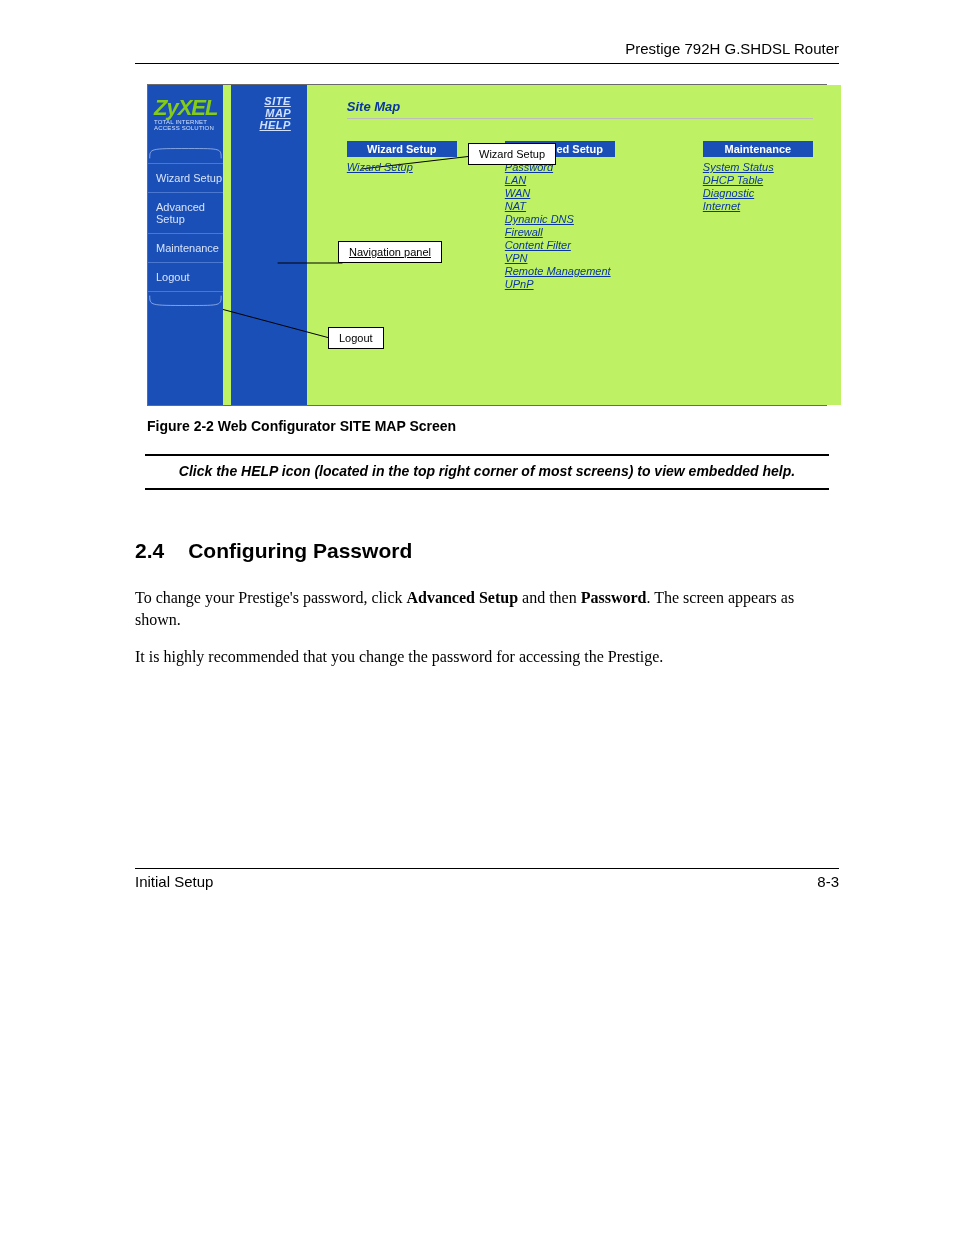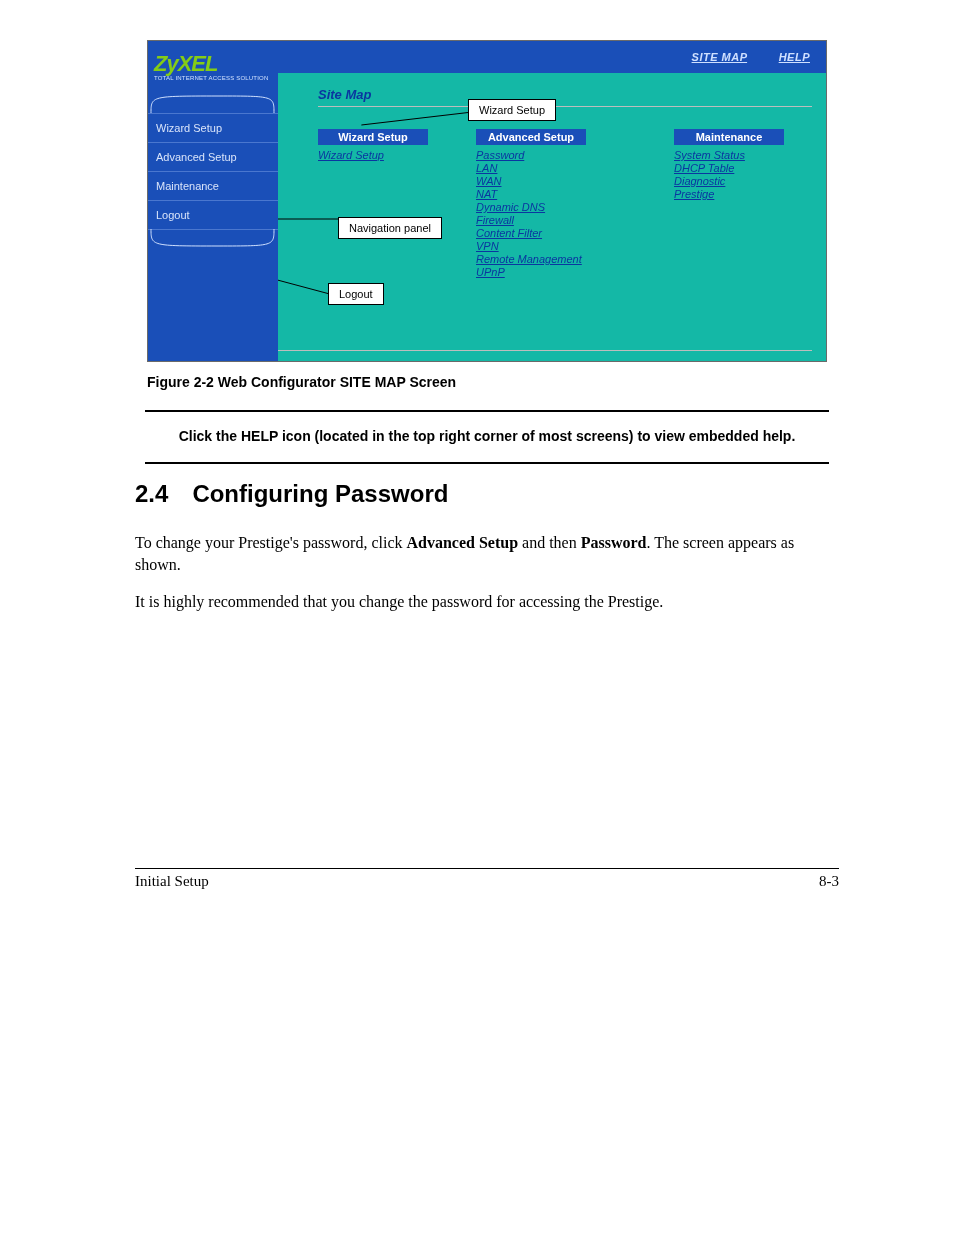--- a/index.html
+++ b/index.html
@@ -70,23 +70,24 @@
   .brace-svg { width: 100%; height: 22px; }
   .nav-item {
     color: #d9e4fa;
     padding: 8px 0 8px 8px;
     border-top: 1px solid #4a77cf;
     font-size: 11px;
     cursor: pointer;
   }
   .content-area {
     flex: 1;
-    background: #14b8a6;
-    display: flex;
-    flex-direction: column;
+    background: #bef264;
+    display: flex;
+    flex-direction: row;
+    padding-left: 8px;
   }
   .top-links {
     background: #1a4fb8;
     text-align: right;
     padding: 10px 16px 10px 0;
     font-size: 11px;
     font-weight: 900;
     font-style: italic;
     letter-spacing: 0.5px;
   }
@@ -164,70 +165,74 @@
     text-align: left;
     margin: 12px 0 20px 0;
   }
   .note-box {
     border-top: 2px solid #000;
     border-bottom: 2px solid #000;
     font-family: Arial, sans-serif;
     font-weight: 700;
     font-size: 14px;
     text-align: center;
-    padding: 13px 22px;
-    margin: 0 auto 16px auto;
+    padding: 4px 22px;
+    margin: 0 auto 49px auto;
     width: 640px;
     line-height: 1.7;
+    font-style: italic;
   }
   .section-title {
     font-family: Arial, sans-serif;
-    font-size: 24px;
+    font-size: 21px;
     font-weight: 700;
     margin: 0 0 24px 0;
   }
   .section-num { margin-right: 24px; }
   .body-text {
     font-size: 16px;
     line-height: 1.4;
     margin: 0 0 14px 0;
   }
   .body-text b { font-weight: 700; }
   .doc-footer {
     position: absolute;
     left: 135px;
     right: 115px;
     top: 868px;
     border-top: 1px solid #000;
-    font-family: Liberation Serif, serif;
+    font-family: Liberation Sans, sans-serif;
     font-size: 15px;
     padding-top: 4px;
     display: flex;
     justify-content: space-between;
   }
 </style>
 </head>
 <body>
 
 <div class="page">
 
+  <div class="doc-header">
+    <span>Prestige 792H G.SHDSL Router</span>
+  </div>
 
   <div class="figure-wrap">
     <div class="router-ui">
 
       <svg class="overlay-lines" viewBox="0 0 680 320" preserveAspectRatio="none">
         <line x1="214" y1="84" x2="334" y2="70" stroke="#000"></line>
         <line x1="130" y1="178" x2="195" y2="178" stroke="#000"></line>
         <line x1="51" y1="218" x2="186" y2="254" stroke="#000"></line>
       </svg>
 
       <div class="callout" style="left:320px; top:58px;">
         <span>Wizard Setup</span>
       </div>
-      <div class="callout" style="left:190px; top:176px;">
+      <div class="callout" style="left:190px; top:156px;text-decoration:underline;">
         <span>Navigation panel</span>
       </div>
       <div class="callout" style="left:180px; top:242px;">
         <span>Logout</span>
       </div>
 
       <div class="sidebar">
         <div class="logo-box">
           <div class="logo-main">ZyXEL</div>
           <div class="logo-sub">Total Internet Access Solution</div>
@@ -268,21 +273,21 @@
               <a>Content Filter</a>
               <a>VPN</a>
               <a>Remote Management</a>
               <a>UPnP</a>
             </div>
             <div class="col" style="margin-left:40px;">
               <div class="col-title">Maintenance</div>
               <a>System Status</a>
               <a>DHCP Table</a>
               <a>Diagnostic</a>
-              <a>Prestige</a>
+              <a>Internet</a>
             </div>
           </div>
         </div>
         <div class="footer-rule"></div>
       </div>
     </div>
 
     <div class="figure-caption">Figure 2-2 Web Configurator SITE MAP Screen</div>
   </div>
 

